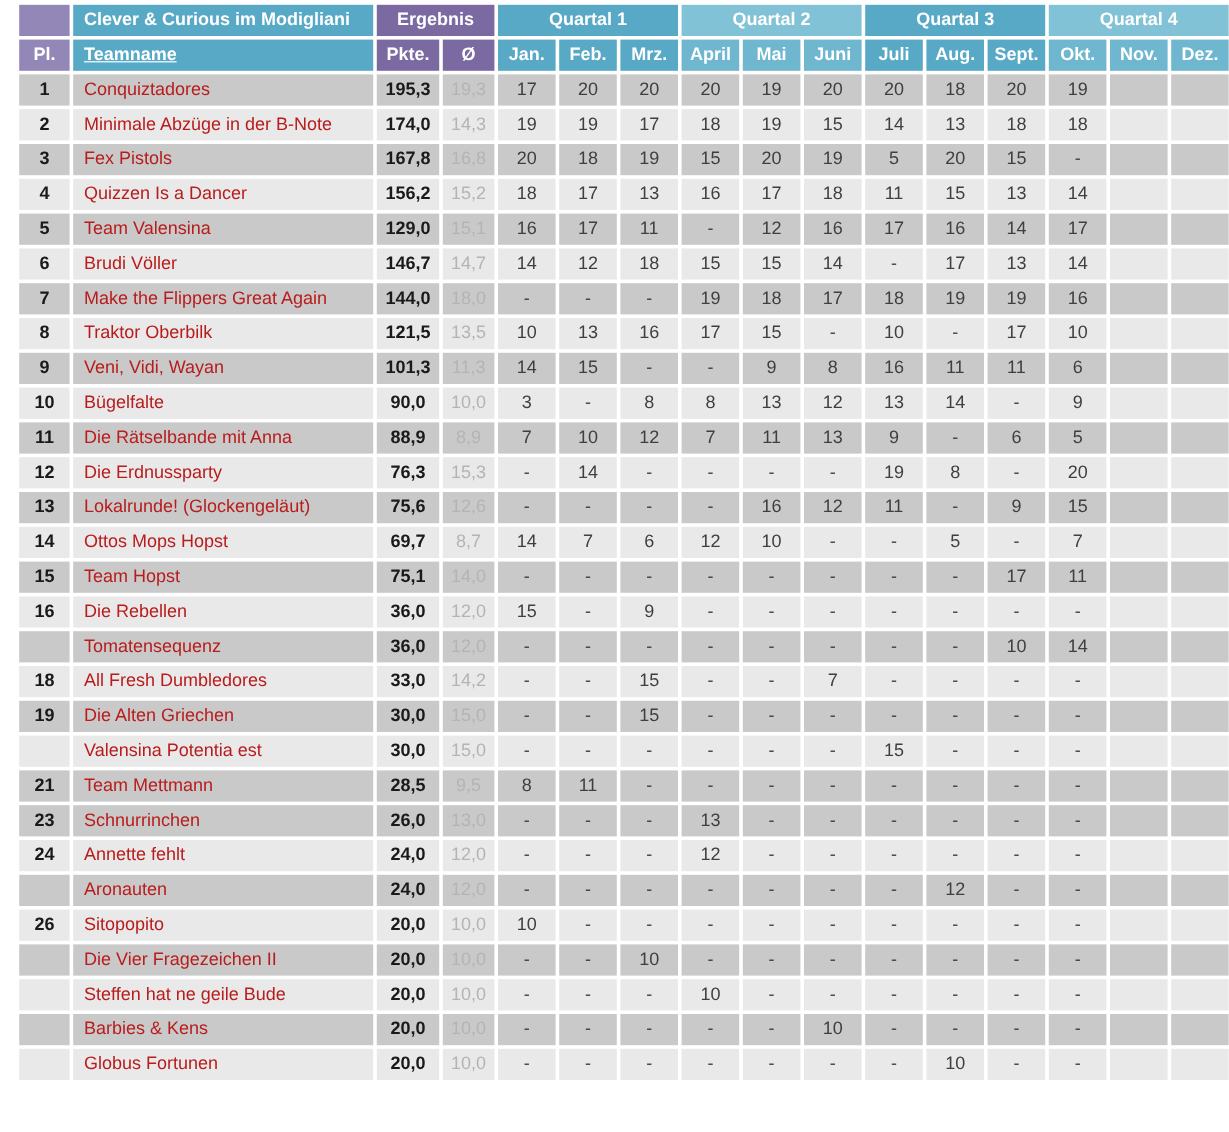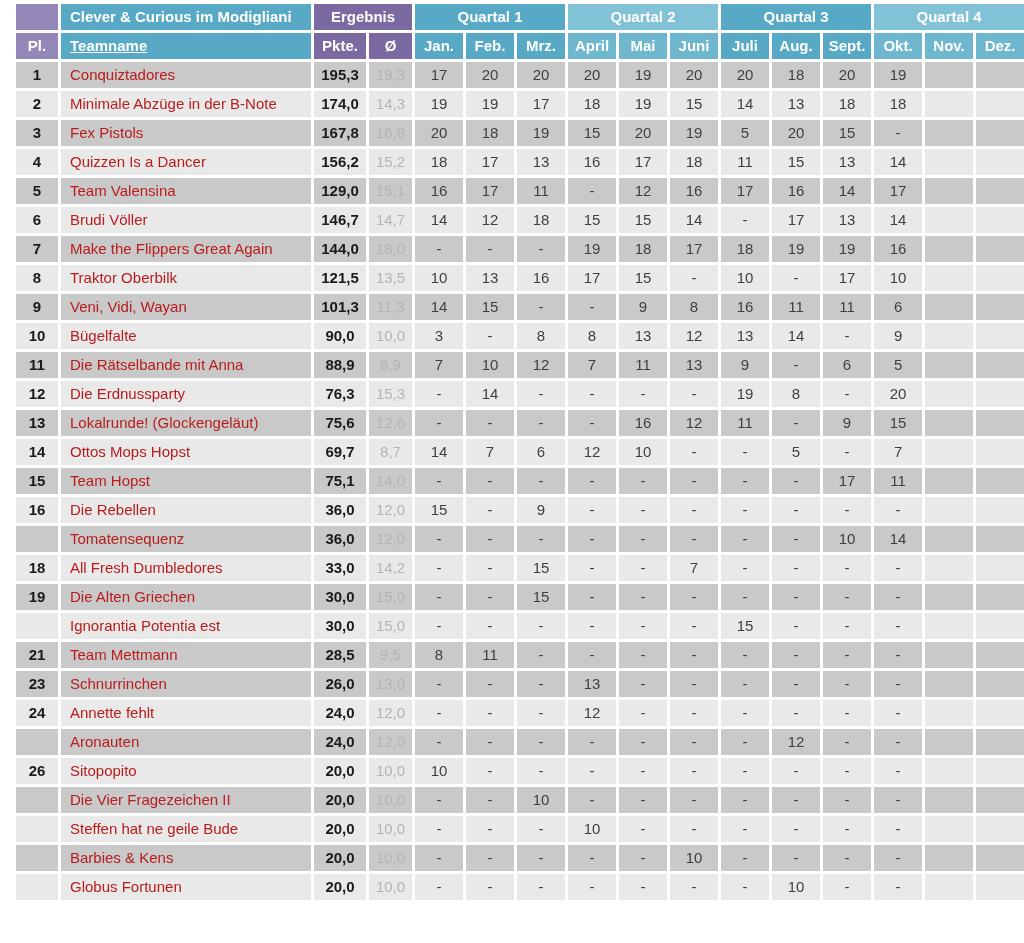--- a/index.html
+++ b/index.html
@@ -440,21 +440,21 @@
         <td class="month">-</td>
         <td class="month">-</td>
         <td class="month">-</td>
         <td class="month">-</td>
         <td class="month">-</td>
         <td class="month"></td>
         <td class="month"></td>
       </tr>
       <tr class="even">
         <td class="pl"></td>
-        <td class="team">Ignorantia Potentia est</td>
+        <td class="team">Valensina Potentia est</td>
         <td class="pkte">30,0</td>
         <td class="avg">15,0</td>
         <td class="month">-</td>
         <td class="month">-</td>
         <td class="month">-</td>
         <td class="month">-</td>
         <td class="month">-</td>
         <td class="month">-</td>
         <td class="month">15</td>
         <td class="month">-</td>

